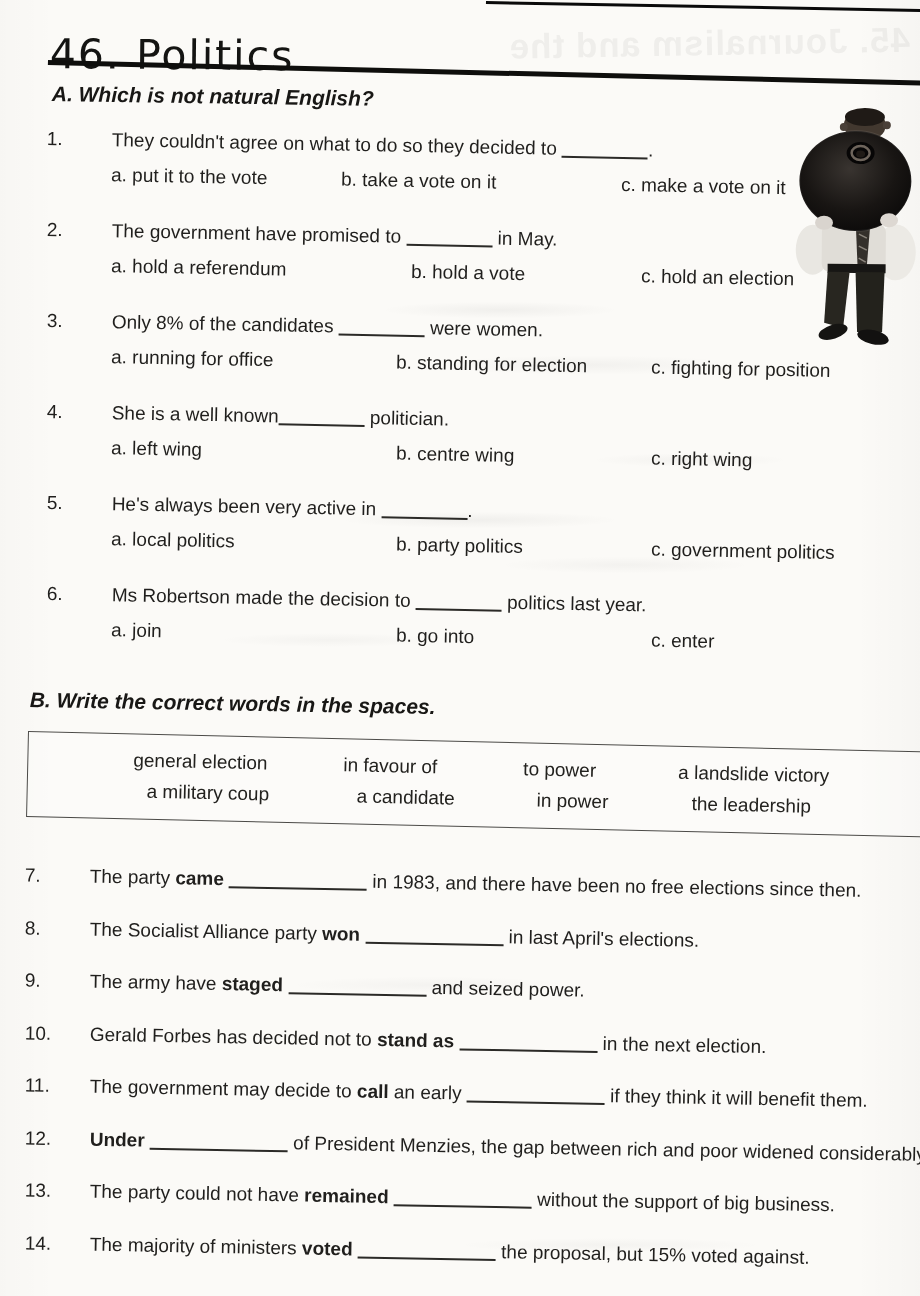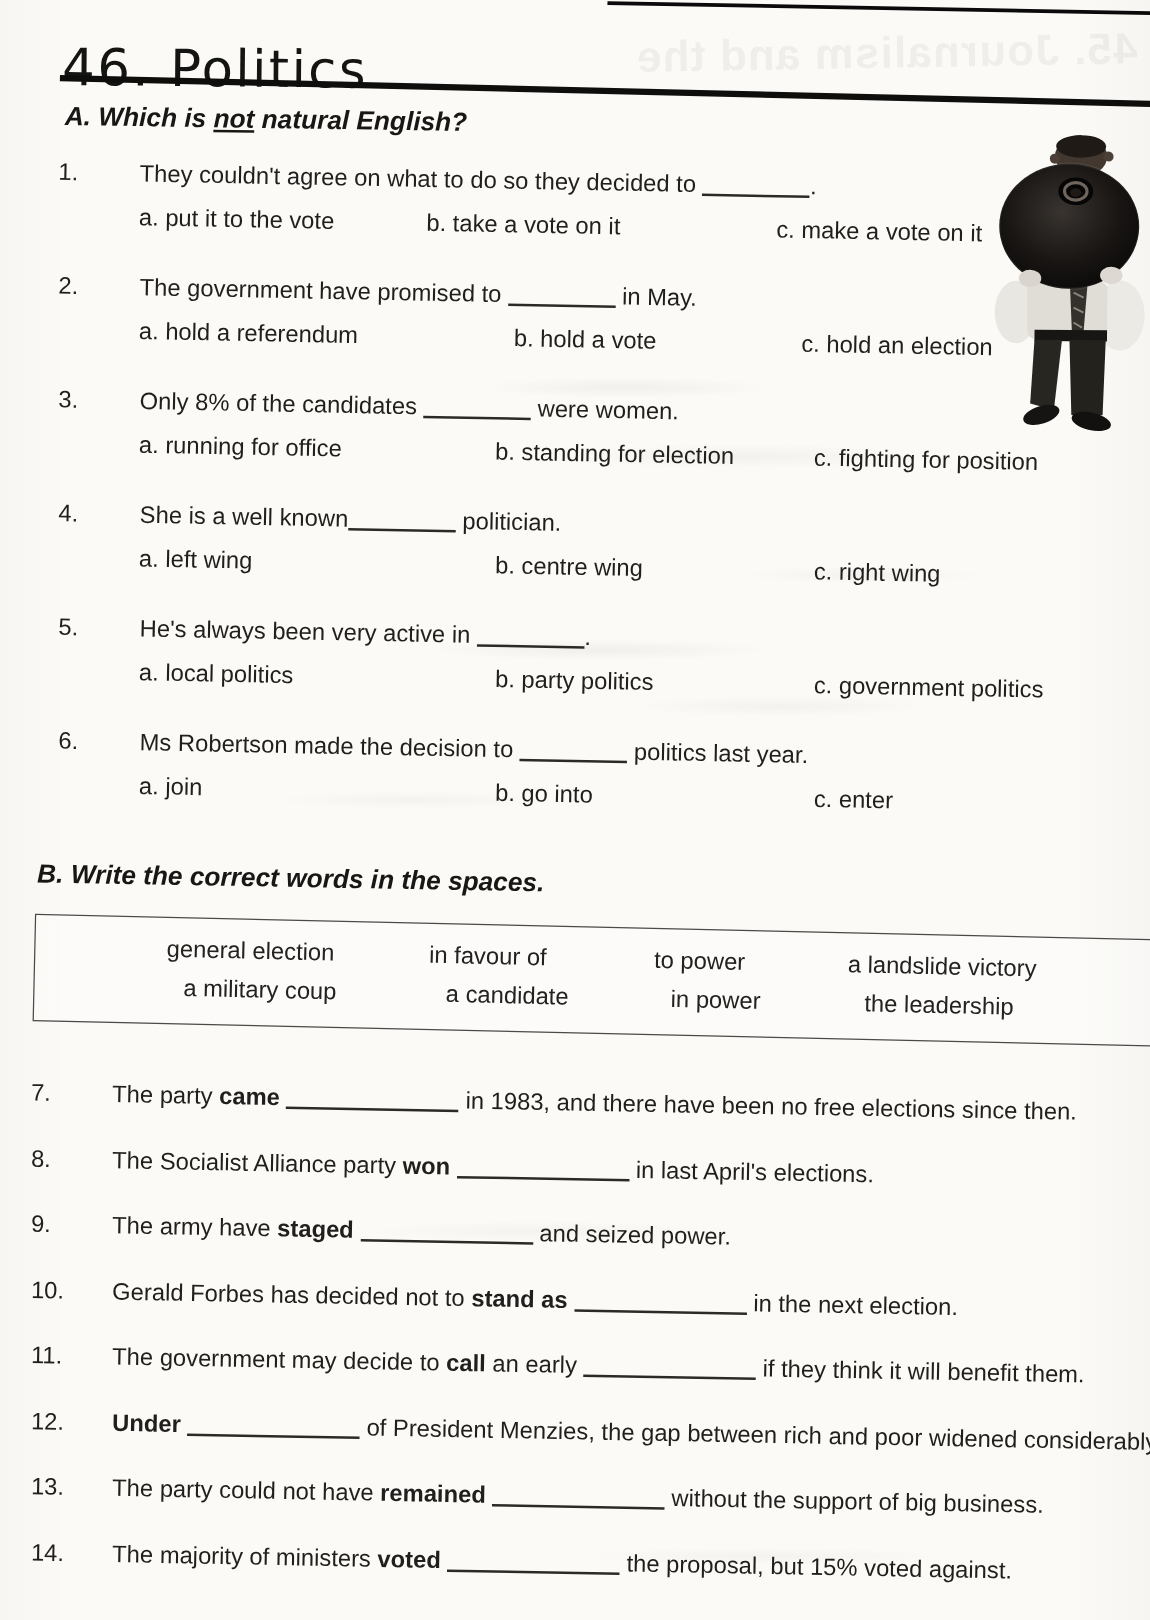--- a/index.html
+++ b/index.html
@@ -43,21 +43,21 @@
   .title-rule{
     position:absolute;left:48px;top:60px;width:885px;height:5px;
     background:#0e0e0c;transform:rotate(1.35deg);transform-origin:0 0;
   }
   .sec-head{
     position:absolute;font-size:21px;font-weight:bold;font-style:italic;
     color:#181715;white-space:nowrap;transform-origin:0 0;
   }
   #head-a{left:52px;top:82px;transform:rotate(0.85deg);}
   #head-b{left:30px;top:688px;transform:rotate(1deg);}
-  .uline{text-decoration:underline;}
+  .uline{}
   
   .qa{position:absolute;left:0;width:920px;height:78px;transform:rotate(1.1deg);transform-origin:0 0;font-size:19px;}
   .qa .num{position:absolute;left:47px;top:0;}
   .qa .sent{position:absolute;left:112px;top:0;white-space:nowrap;}
   .qa .opts{position:absolute;left:112px;top:35px;display:grid;grid-template-columns:285px 255px 1fr;width:800px;}
   .qa.q0 .opts{grid-template-columns:230px 280px 1fr;}
   .qa.q1 .opts{grid-template-columns:300px 230px 1fr;}
   .opt{white-space:nowrap;}
   
   .word-box{

